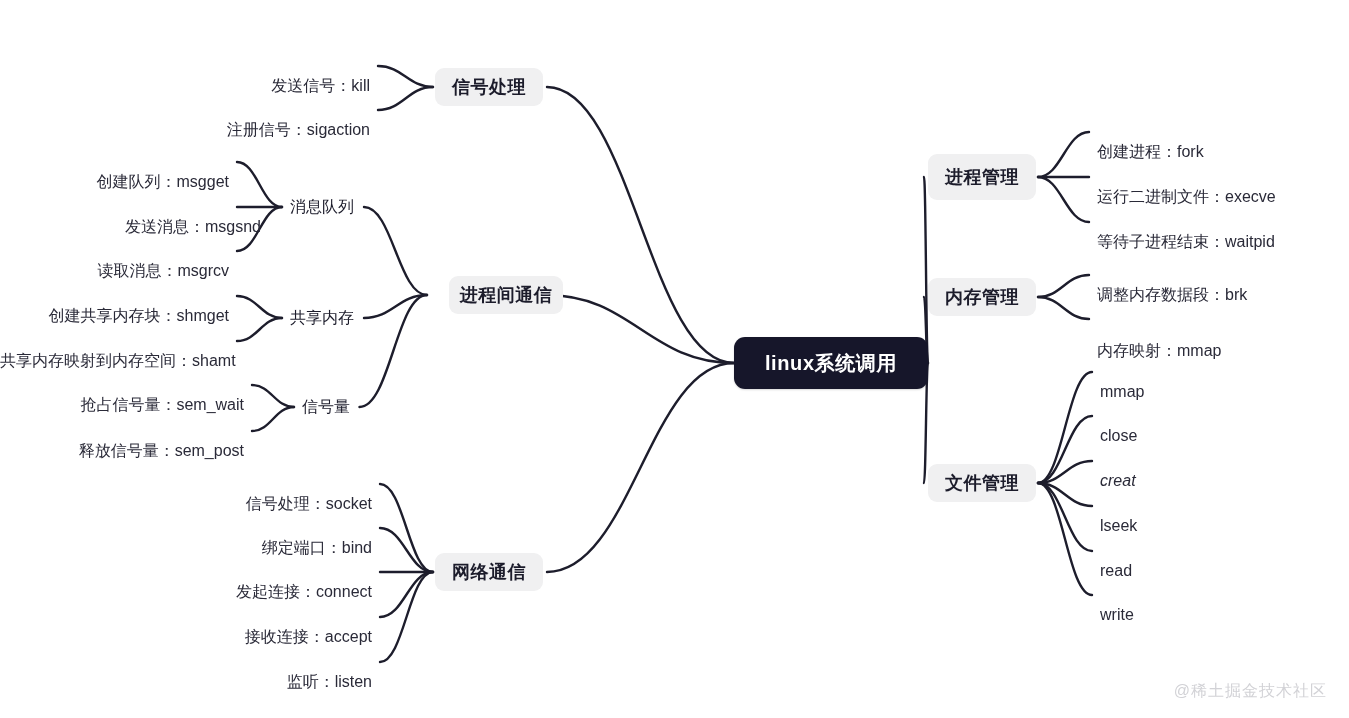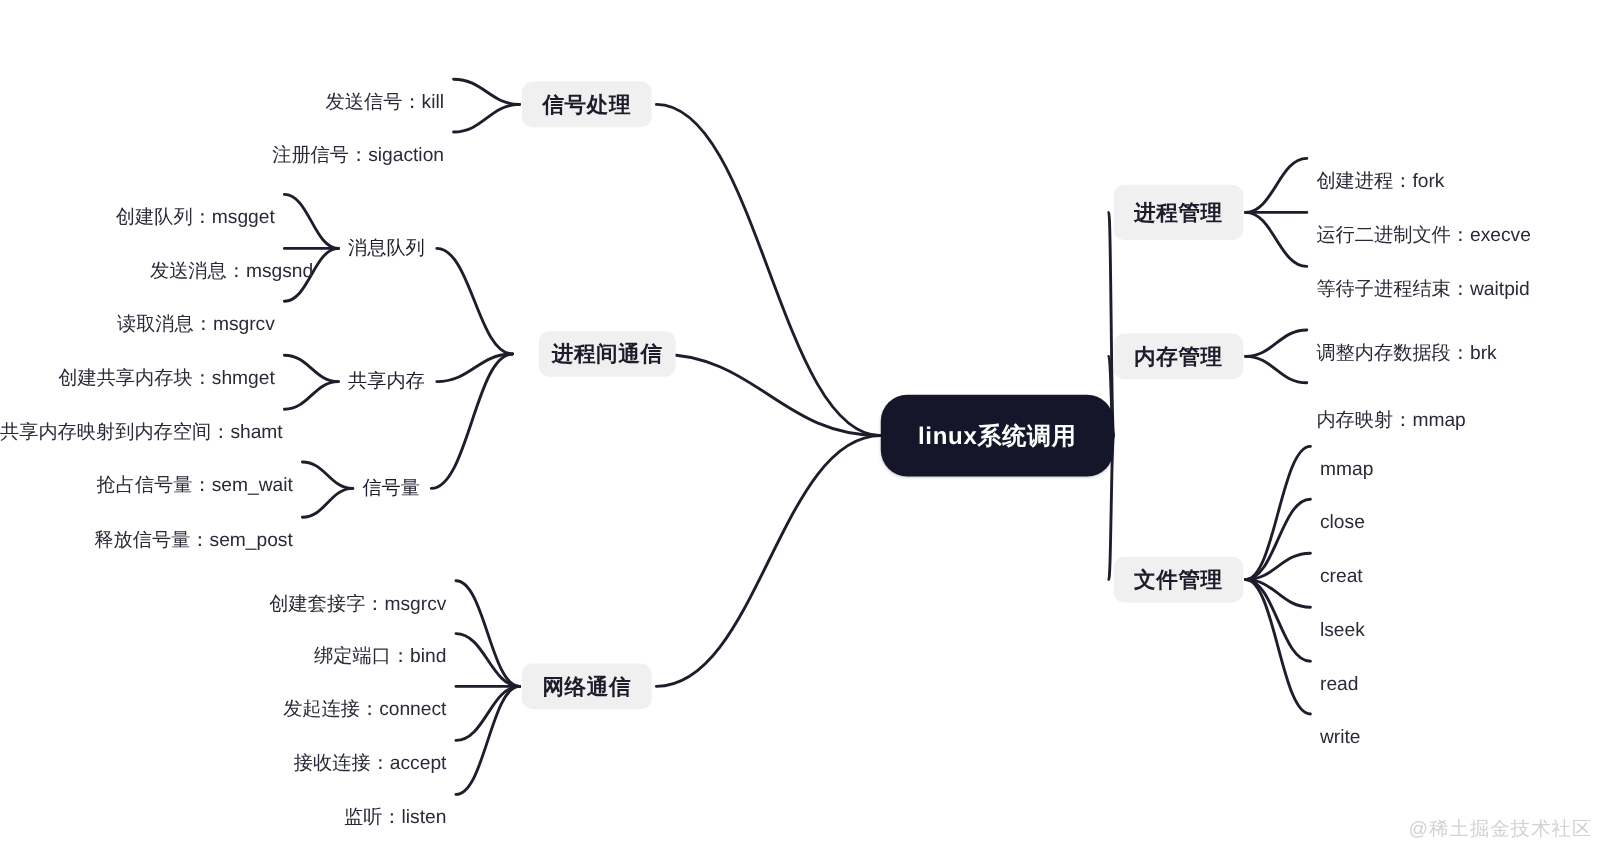--- a/index.html
+++ b/index.html
@@ -130,51 +130,51 @@
       <path d="M 928 363 C 926.2 363, 925.8 483, 924 483" class="edge"></path>
       <path d="M 1038 483 C 1062.3 483, 1067.7 372, 1092 372" class="edge"></path>
       <path d="M 1038 483 C 1062.3 483, 1067.7 416, 1092 416" class="edge"></path>
       <path d="M 1038 483 C 1062.3 483, 1067.7 461, 1092 461" class="edge"></path>
       <path d="M 1038 483 C 1062.3 483, 1067.7 506, 1092 506" class="edge"></path>
       <path d="M 1038 483 C 1062.3 483, 1067.7 551, 1092 551" class="edge"></path>
       <path d="M 1038 483 C 1062.3 483, 1067.7 595, 1092 595" class="edge"></path>
     </svg>
 
   <div id="node-layer">
-      <div class="root-node" style="left: 734px; top: 363px; width: 194px; height: 68px; border-radius: 22px;">linux系统调用</div>
+      <div class="root-node" style="left: 734px; top: 363px; width: 194px; height: 52px;">linux系统调用</div>
       <div class="box-node" style="left: 435px; top: 87px; width: 108px; height: 38px;">信号处理</div>
       <div class="leaf-label leaf-right" style="top: 66px; left: 0px; width: 370px;">发送信号：kill</div>
       <div class="leaf-label leaf-right" style="top: 110px; left: 0px; width: 370px;">注册信号：sigaction</div>
       <div class="box-node" style="left: 429px; top: 295px; width: 114px; height: 38px; margin-left: 20px;">进程间通信</div>
       <div class="plain-node" style="left: 290px; top: 207px;">消息队列</div>
       <div class="leaf-label leaf-right" style="top: 162px; left: 0px; width: 229px;">创建队列：msgget</div>
       <div class="leaf-label leaf-right" style="top: 207px; left: 0px; width: 229px; padding-left: 32px;">发送消息：msgsnd</div>
       <div class="leaf-label leaf-right" style="top: 251px; left: 0px; width: 229px;">读取消息：msgrcv</div>
       <div class="plain-node" style="left: 290px; top: 318px;">共享内存</div>
       <div class="leaf-label leaf-right" style="top: 296px; left: 0px; width: 229px;">创建共享内存块：shmget</div>
       <div class="leaf-label leaf-right" style="top: 341px; left: 0px; width: 229px;">共享内存映射到内存空间：shamt</div>
       <div class="plain-node" style="left: 302px; top: 407px;">信号量</div>
       <div class="leaf-label leaf-right" style="top: 385px; left: 0px; width: 244px;">抢占信号量：sem_wait</div>
       <div class="leaf-label leaf-right" style="top: 431px; left: 0px; width: 244px;">释放信号量：sem_post</div>
       <div class="box-node" style="left: 435px; top: 572px; width: 108px; height: 38px;">网络通信</div>
-      <div class="leaf-label leaf-right" style="top: 484px; left: 0px; width: 372px;">创建套接字：msgrcv</div>
+      <div class="leaf-label leaf-right" style="top: 484px; left: 0px; width: 372px;">信号处理：socket</div>
       <div class="leaf-label leaf-right" style="top: 528px; left: 0px; width: 372px;">绑定端口：bind</div>
       <div class="leaf-label leaf-right" style="top: 572px; left: 0px; width: 372px;">发起连接：connect</div>
       <div class="leaf-label leaf-right" style="top: 617px; left: 0px; width: 372px;">接收连接：accept</div>
       <div class="leaf-label leaf-right" style="top: 662px; left: 0px; width: 372px;">监听：listen</div>
       <div class="box-node" style="left: 928px; top: 177px; width: 108px; height: 46px;">进程管理</div>
       <div class="leaf-label leaf-left" style="top: 132px; left: 1097px;">创建进程：fork</div>
       <div class="leaf-label leaf-left" style="top: 177px; left: 1097px;">运行二进制文件：execve</div>
       <div class="leaf-label leaf-left" style="top: 222px; left: 1097px;">等待子进程结束：waitpid</div>
       <div class="box-node" style="left: 928px; top: 297px; width: 108px; height: 38px;">内存管理</div>
       <div class="leaf-label leaf-left" style="top: 275px; left: 1097px;">调整内存数据段：brk</div>
       <div class="leaf-label leaf-left" style="top: 331px; left: 1097px;">内存映射：mmap</div>
       <div class="box-node" style="left: 928px; top: 483px; width: 108px; height: 38px;">文件管理</div>
       <div class="leaf-label leaf-left" style="top: 372px; left: 1100px;">mmap</div>
       <div class="leaf-label leaf-left" style="top: 416px; left: 1100px;">close</div>
-      <div class="leaf-label leaf-left" style="top: 461px; left: 1100px;">creat</div>
+      <div class="leaf-label leaf-left" style="top: 461px; left: 1100px; font-style: italic;">creat</div>
       <div class="leaf-label leaf-left" style="top: 506px; left: 1100px;">lseek</div>
       <div class="leaf-label leaf-left" style="top: 551px; left: 1100px;">read</div>
       <div class="leaf-label leaf-left" style="top: 595px; left: 1100px;">write</div>
     </div>
 
   <div class="watermark">@稀土掘金技术社区</div>
 </div>
 
 </body></html>

